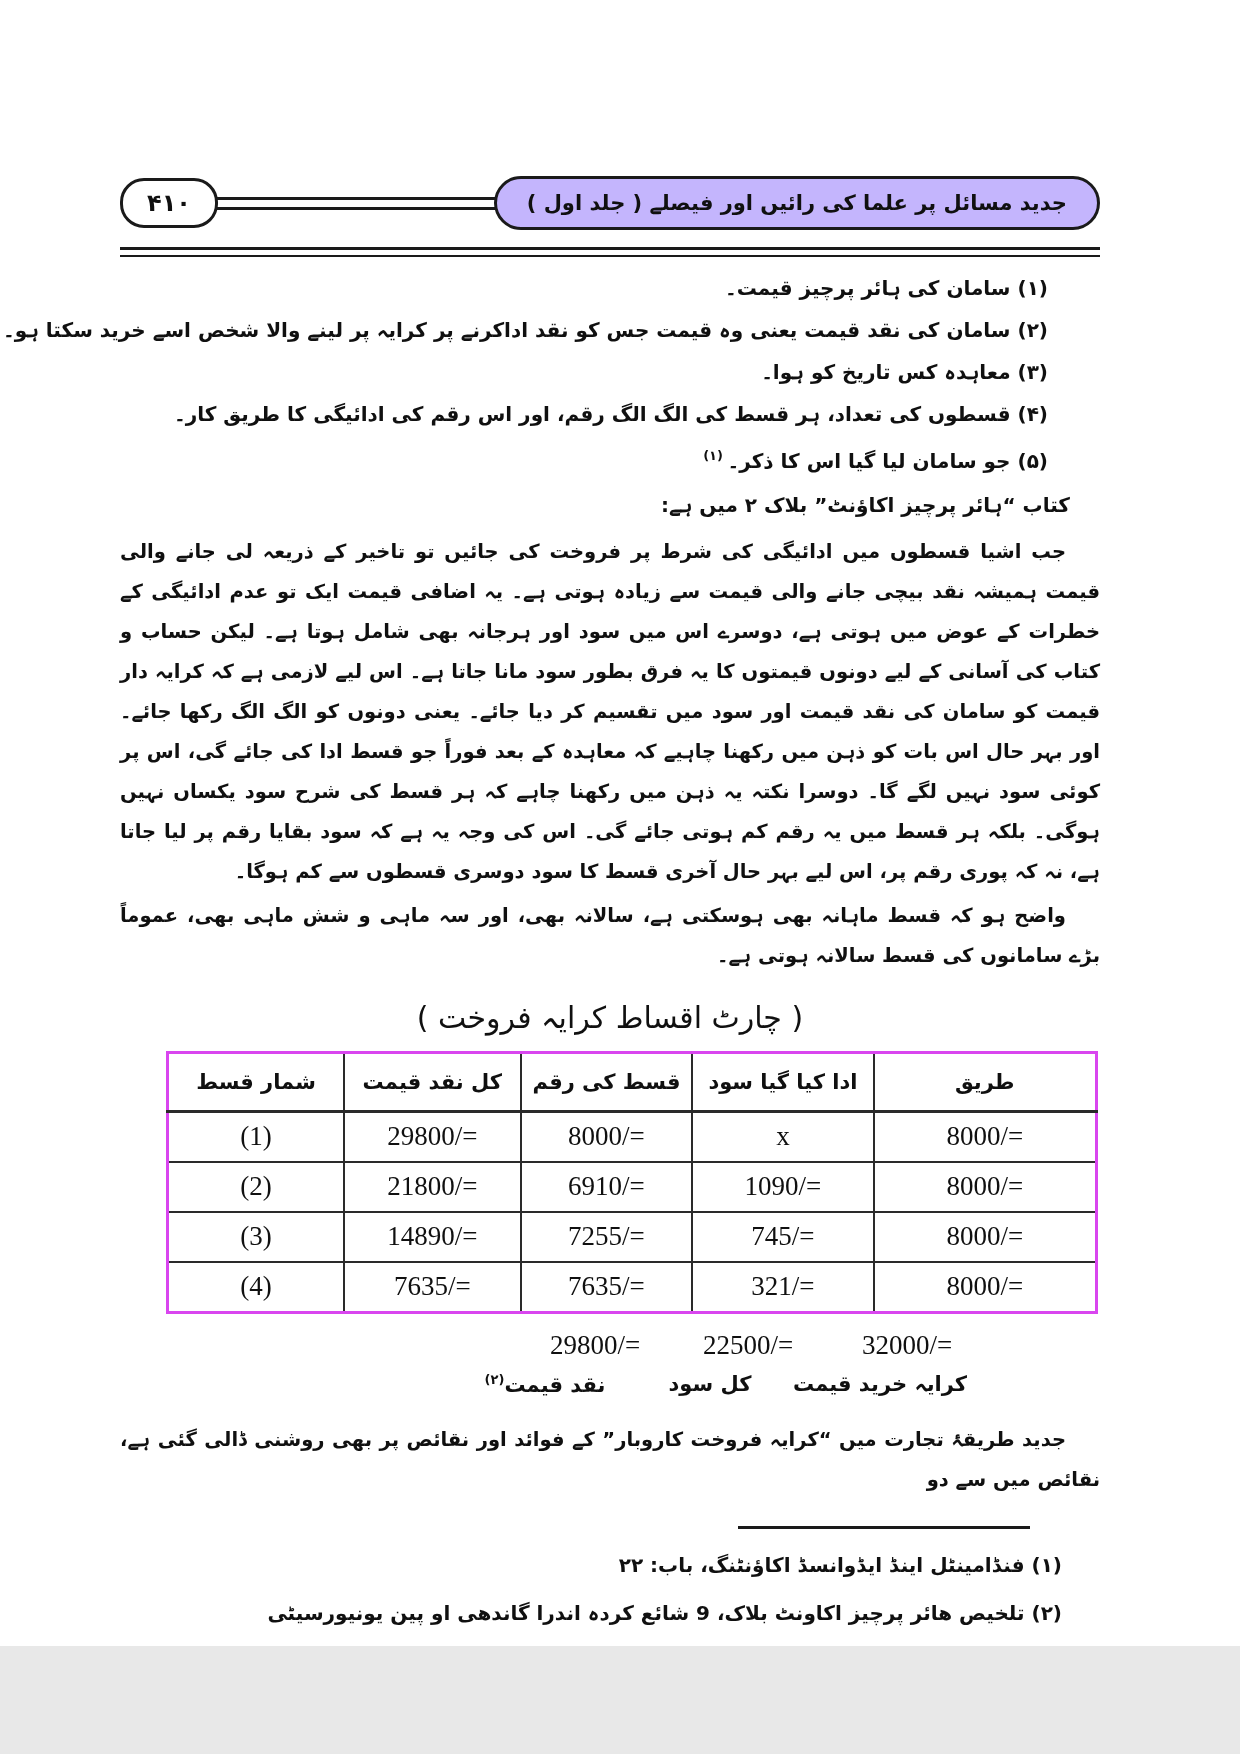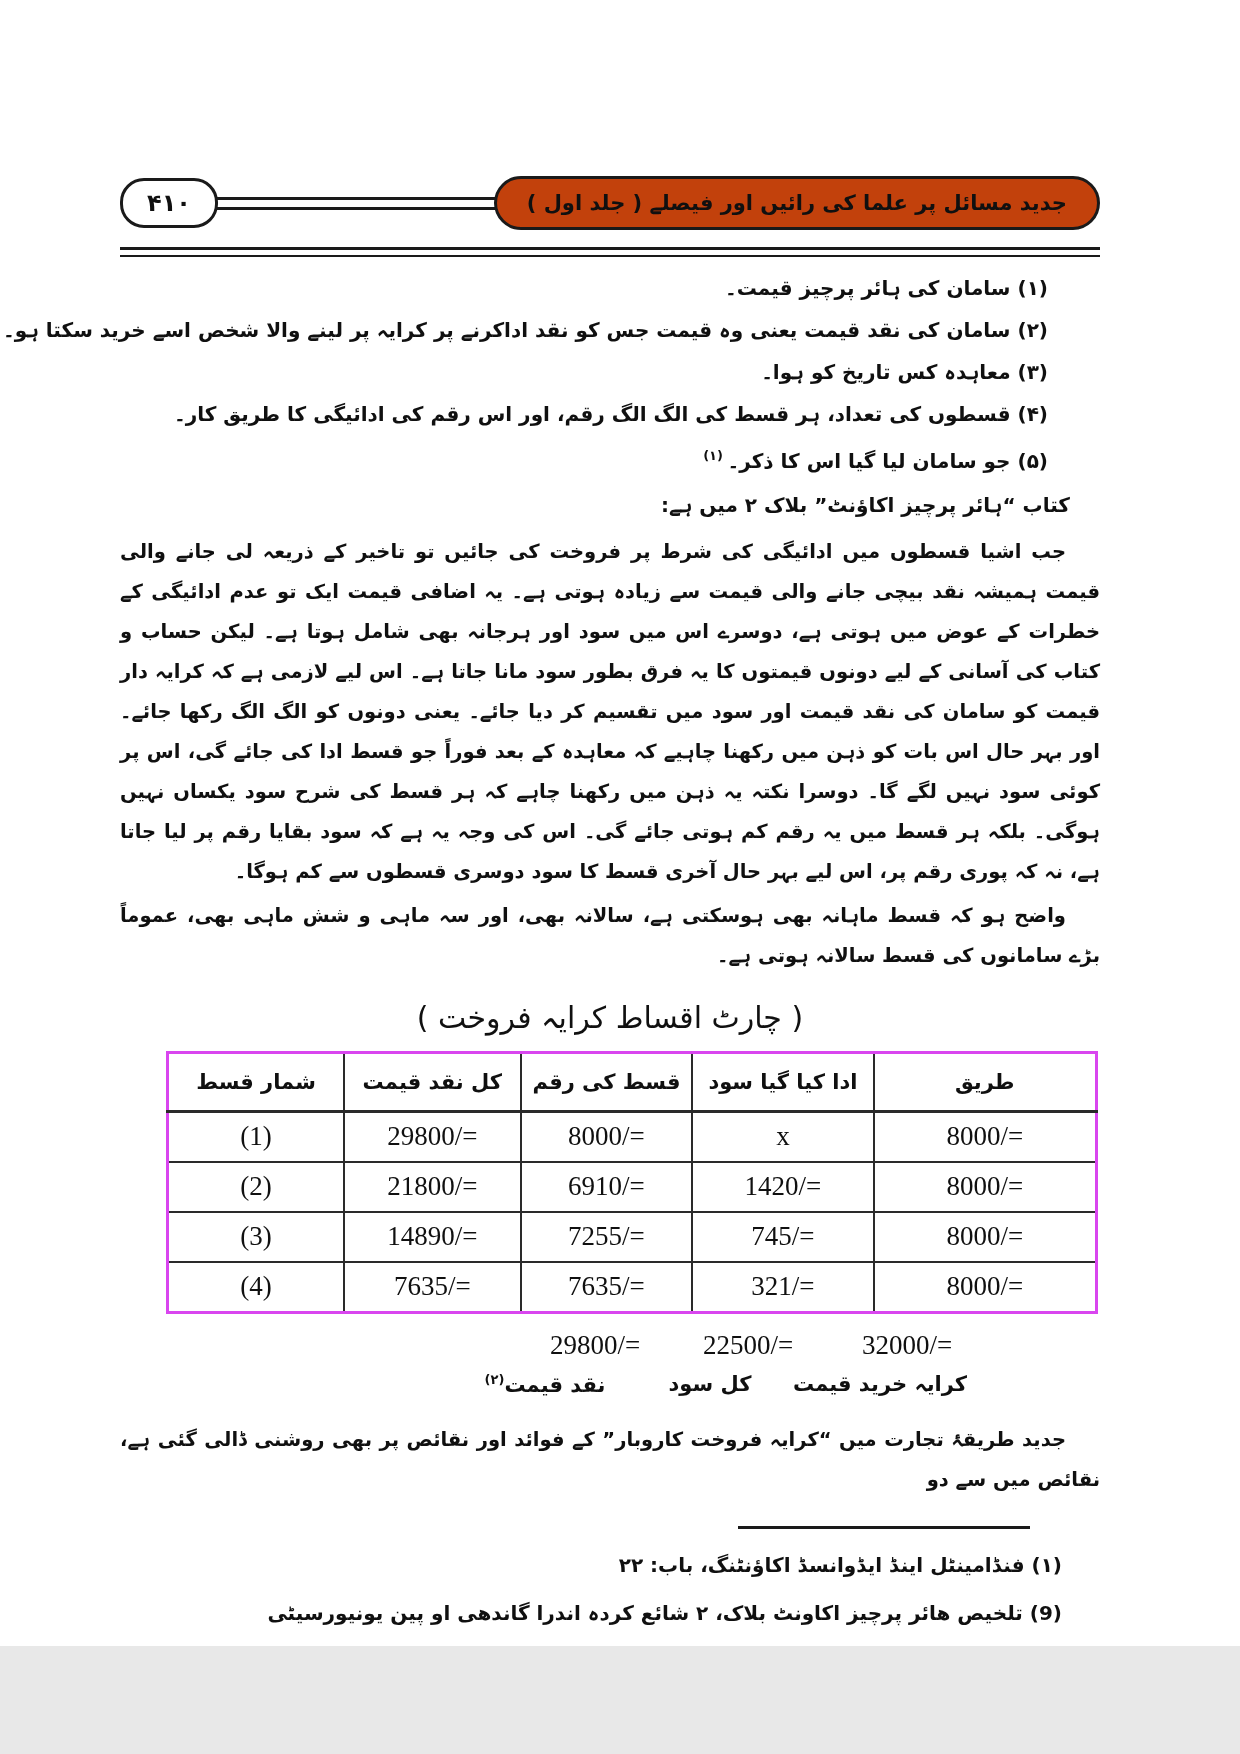--- a/index.html
+++ b/index.html
@@ -6,21 +6,21 @@
   html,body{margin:0;padding:0;background:#e8e8e8;}
   .page{width:1240px;height:1646px;background:#ffffff;color:#101010;position:relative;
         box-sizing:border-box;padding:168px 140px 0 120px;margin:0 auto;
         font-family:"DejaVu Sans",sans-serif;overflow:hidden;}
   
   .header{direction:ltr;display:flex;align-items:center;height:70px;}
   .badge{border:3px solid #1a1a1a;border-radius:24px;padding:8px 24px;font-size:24px;
          font-weight:bold;direction:rtl;flex:0 0 auto;background:#fff;z-index:2;}
   .hrule{flex:1 1 auto;height:7px;border-top:3px solid #1a1a1a;border-bottom:3px solid #1a1a1a;margin:0 -4px;}
   .titlebox{border:3px solid #1a1a1a;border-radius:36px;padding:12px 30px;font-size:21px;
-            font-weight:bold;direction:rtl;flex:0 0 auto;background:#c2410c;z-index:2;}
+            font-weight:bold;direction:rtl;flex:0 0 auto;background:#c4b5fd;z-index:2;}
   .dbl-rule{margin-top:9px;height:5px;border-top:3px solid #1a1a1a;border-bottom:2px solid #1a1a1a;}
   
   .content{direction:rtl;text-align:right;}
   .list{margin-top:10px;}
   .list-item{font-size:20px;font-weight:bold;line-height:42px;padding-right:52px;white-space:nowrap;}
   .list-item sup{font-size:13px;}
   .intro{font-size:20px;font-weight:bold;line-height:46px;padding-right:30px;}
   .para{font-size:19.5px;font-weight:bold;text-align:justify;line-height:40px;margin:4px 0;text-indent:34px;}
   .chart-title{text-align:center;font-size:30px;font-weight:normal;margin:24px 0 16px;}
   
@@ -101,21 +101,21 @@
             <td>(1)</td>
             <td>29800/=</td>
             <td>8000/=</td>
             <td>x</td>
             <td>8000/=</td>
           </tr>
           <tr>
             <td>(2)</td>
             <td>21800/=</td>
             <td>6910/=</td>
-            <td>1420/=</td>
+            <td>1090/=</td>
             <td>8000/=</td>
           </tr>
           <tr>
             <td>(3)</td>
             <td>14890/=</td>
             <td>7255/=</td>
             <td>745/=</td>
             <td>8000/=</td>
           </tr>
           <tr>
@@ -138,17 +138,17 @@
       <span class="l1"><span>نقد قیمت</span><sup>(۲)</sup></span>
       <span class="l2">کل سود</span>
       <span class="l3">کرایہ خرید قیمت</span>
     </div>
 
     <p class="para closing">جدید طریقۂ تجارت میں “کرایہ فروخت کاروبار” کے فوائد اور نقائص پر بھی روشنی ڈالی گئی ہے، نقائص میں سے دو</p>
 
     <div class="fn-sep"></div>
     <div class="footnotes" id="footnotes">
         <div>(۱) فنڈامینٹل اینڈ ایڈوانسڈ اکاؤنٹنگ، باب: ۲۲</div>
-        <div>(9) تلخیص ھائر پرچیز اکاونٹ بلاک، ۲ شائع کردہ اندرا گاندھی او پین یونیورسیٹی</div>
+        <div>(۲) تلخیص ھائر پرچیز اکاونٹ بلاک، 9 شائع کردہ اندرا گاندھی او پین یونیورسیٹی</div>
       </div>
 
   </div>
 </div>
 
 </body></html>

